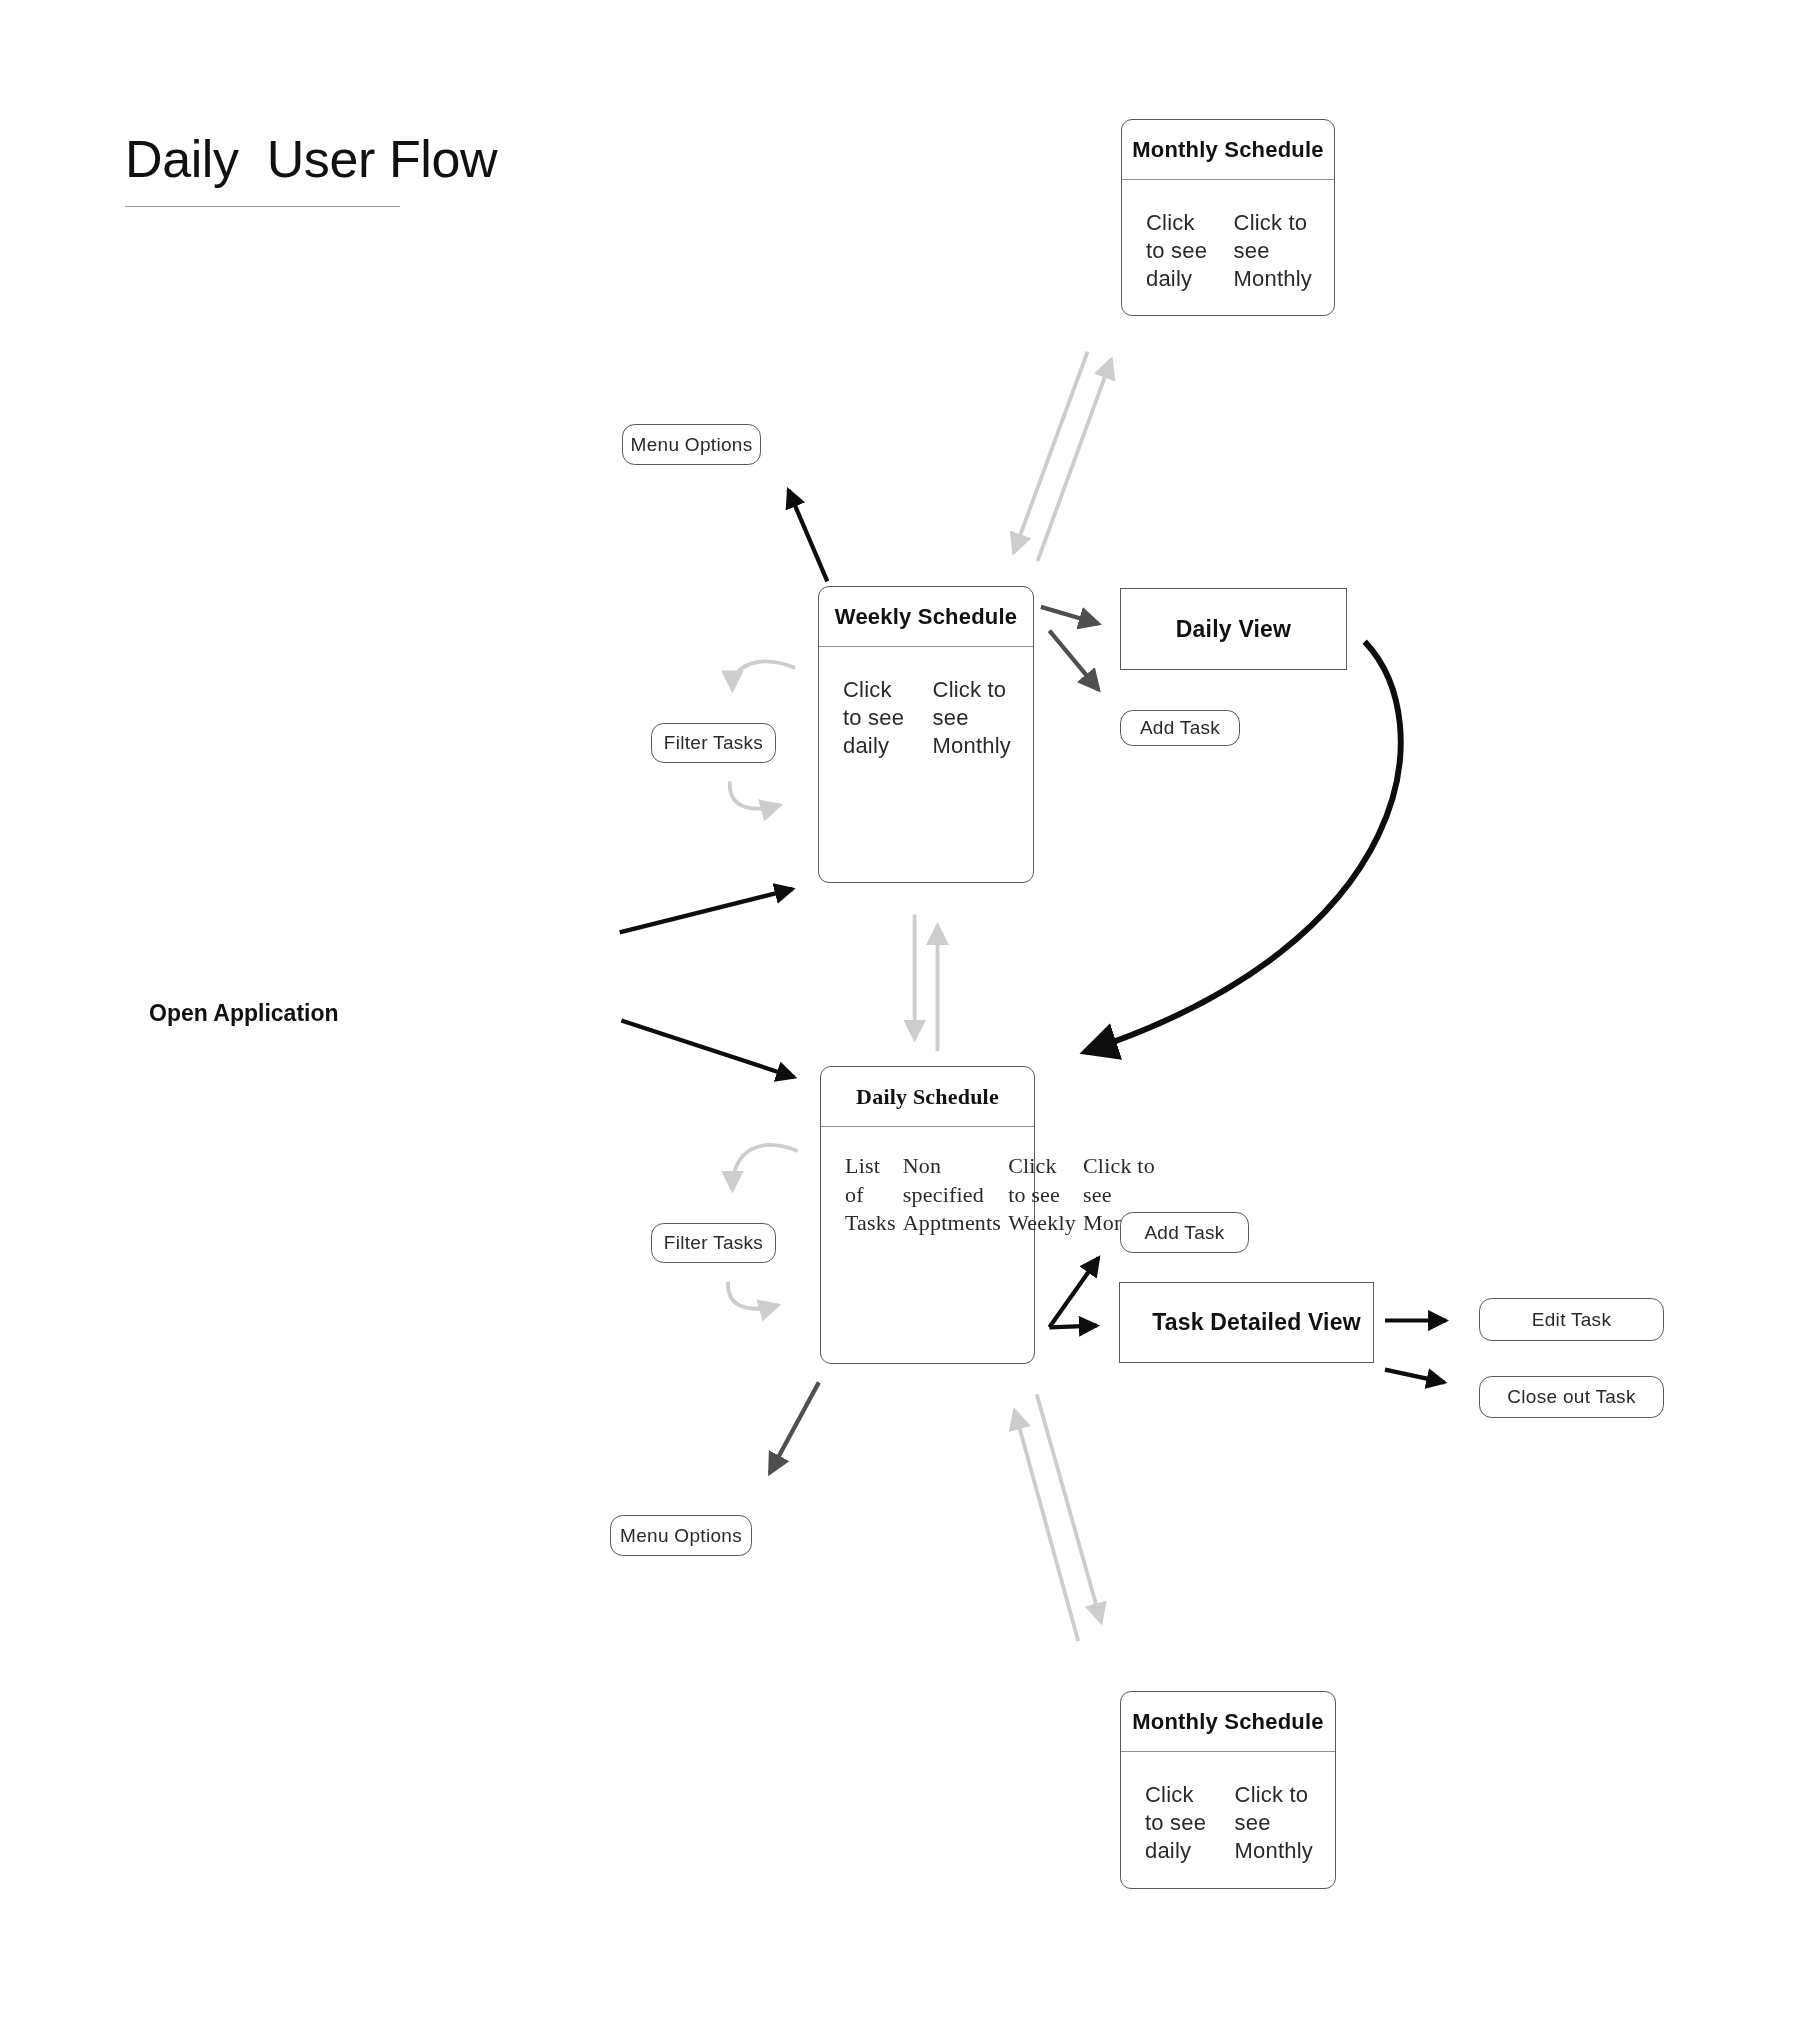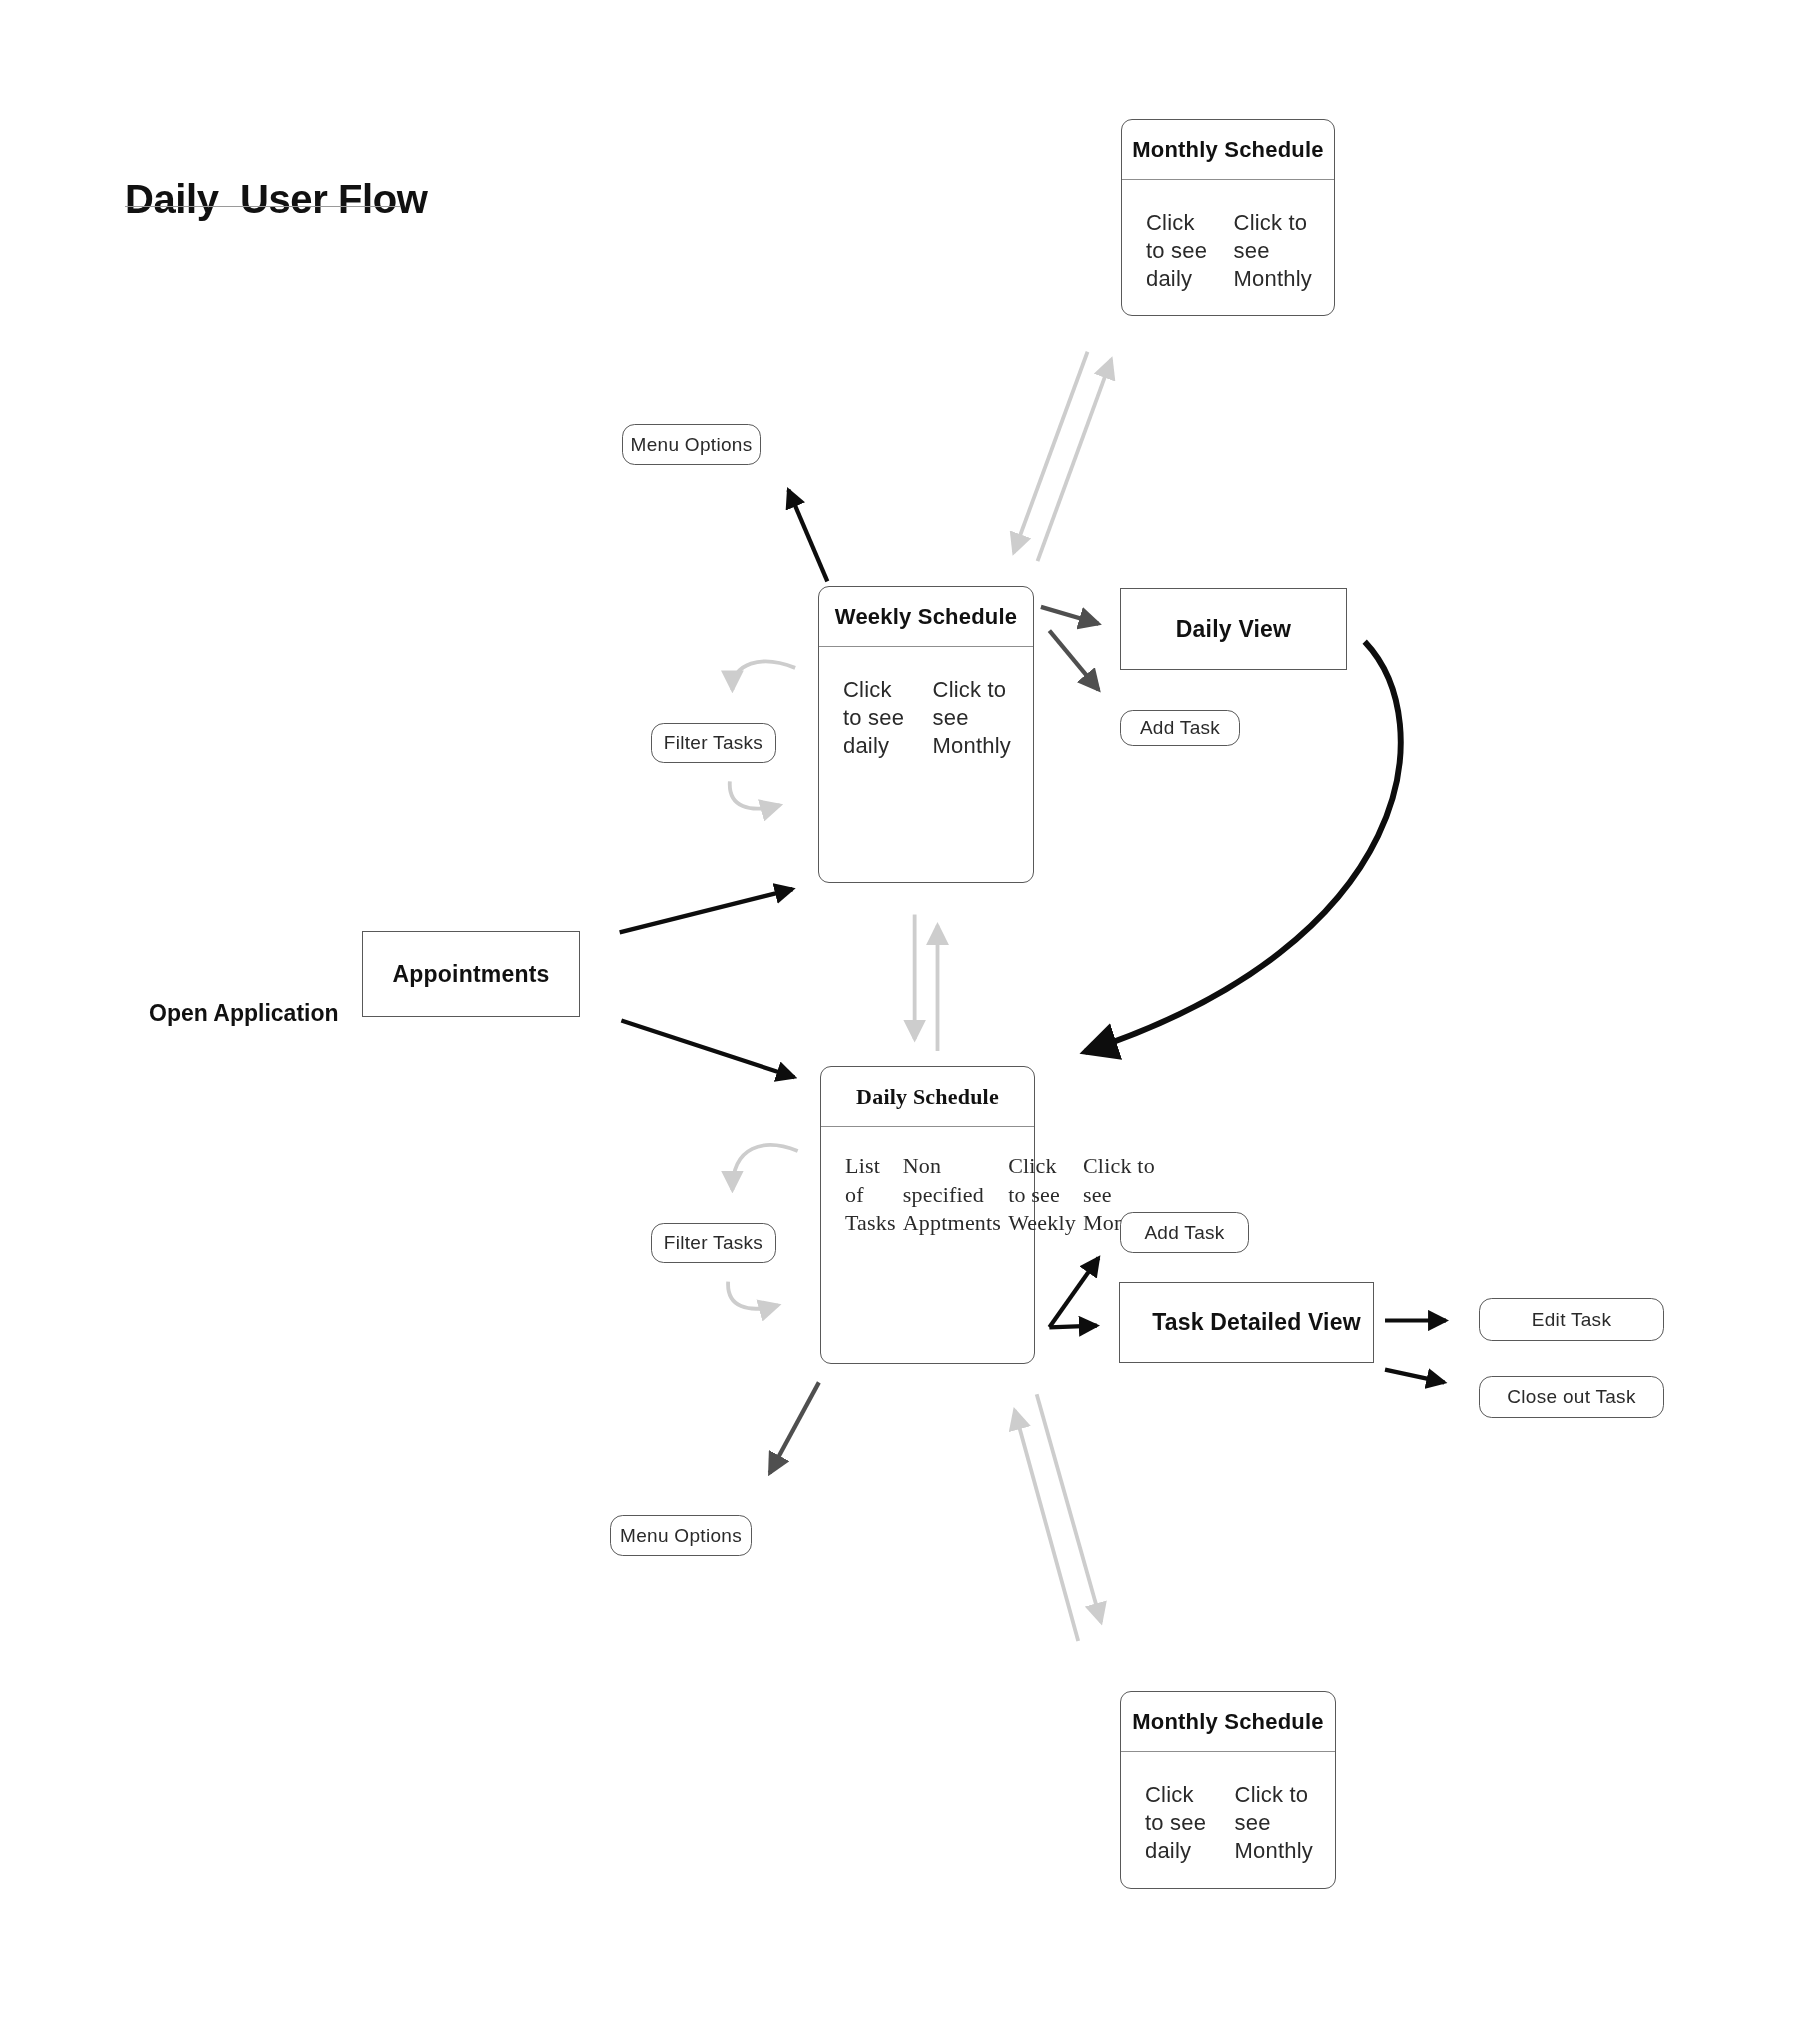--- a/index.html
+++ b/index.html
@@ -9,22 +9,22 @@
     background:#ffffff;
     font-family:"Liberation Sans","DejaVu Sans",sans-serif;
     color:#1c1c1c;
     overflow:hidden;
   }
   .arrows{position:absolute;left:0;top:0;z-index:0;}
   .node{position:absolute;z-index:1;background:#ffffff;box-sizing:border-box;}
 
   .page-title{
     left:125px;top:129px;
-    font-size:40px;font-weight:700;letter-spacing:-0.4px;
-    white-space:pre;color:#111;background:transparent;margin-top:48px;
+    font-size:52px;font-weight:400;letter-spacing:-0.4px;
+    white-space:pre;color:#111;background:transparent;
   }
   .title-rule{
     position:absolute;left:125px;top:206px;width:275px;height:0.8px;
     background:#9a9a9a;z-index:1;
   }
 
   .card{
     border:1.7px solid #595959;border-radius:11px;
   }
   .card-header{
@@ -133,21 +133,20 @@
   </div>
 
   <div class="node title-card" style="left:1120px;top:588px;width:227px;height:82px;">Daily View</div>
 
   <div class="node pill" style="left:1120px;top:710px;width:120px;height:36px;">Add Task</div>
 
   <div class="node pill" style="left:651px;top:723px;width:125px;height:40px;">Filter Tasks</div>
 
   <div class="node floating-label" style="left:149px;top:961px;">Open Application</div>
 
-  <div class="node title-card" style="left:362px;top:931px;width:218px;height:86px;">Appointments</div>
 
   <div class="node card" style="left:820px;top:1066px;width:215px;height:298px;font-family:Liberation Serif, serif;">
     <div class="card-header">Daily Schedule</div>
     <div class="card-body tight">
       <div>List of Tasks</div>
       <div>Non specified Apptments</div>
       <div>Click to see Weekly</div>
       <div>Click to see Monthly</div>
     </div>
   </div>

